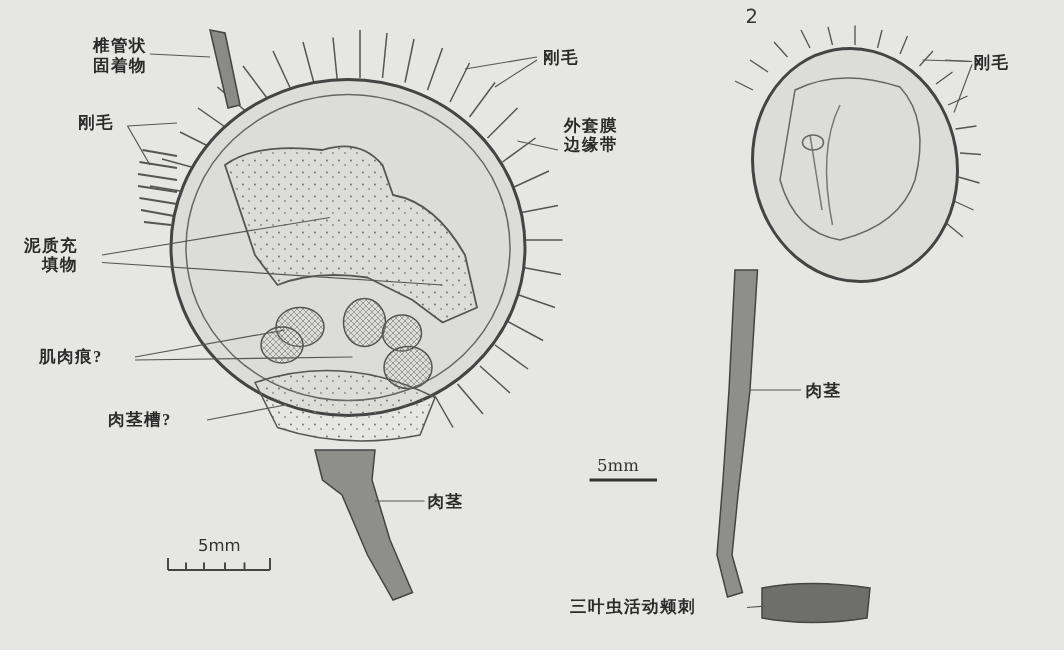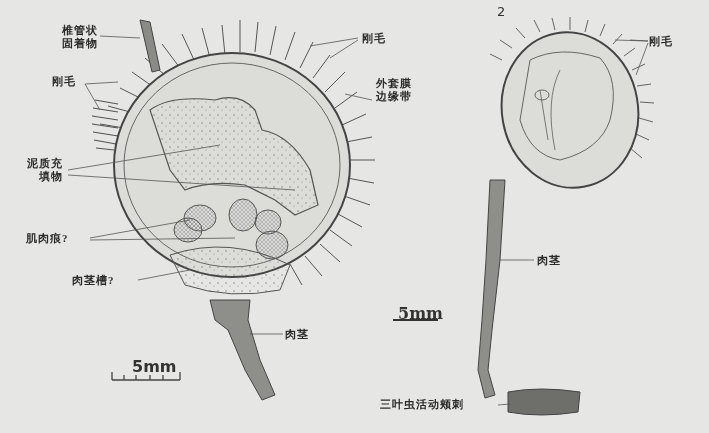--- a/index.html
+++ b/index.html
@@ -2,21 +2,21 @@
 <html><head>
 <meta charset="utf-8">
 <style>
   html, body { margin:0; padding:0; }
   body { width:709px; height:433px; background:#e6e6e4; position:relative; overflow:hidden;
          font-family:"DejaVu Sans", sans-serif; color:#2a2a2a; }
   .figure { position:absolute; left:0; top:0; width:709px; height:433px; }
   .label { position:absolute; font-size:11px; font-weight:bold; line-height:13px; color:#2b2b2b; letter-spacing:1px; white-space:nowrap; }
   .label.stack { white-space:normal; width:40px; text-align:right; }
   .num { position:absolute; font-size:13px; color:#333; }
-  .scale-text { position:absolute; font-size:16px; color:#333;font-weight:bold; }
+  .scale-text { position:absolute; font-size:11px; color:#333; }
 </style>
 </head>
 <body>
 
 <div class="figure">
   <svg width="709" height="433" viewBox="0 0 709 433" xmlns="http://www.w3.org/2000/svg">
     <defs>
       <pattern id="stip" width="8" height="8" patternUnits="userSpaceOnUse">
         <circle cx="2" cy="3" r="0.7" fill="#777"></circle>
         <circle cx="6" cy="6" r="0.6" fill="#888"></circle>
@@ -112,21 +112,21 @@
   <div class="label stack" style="left:58px;top:24px;">
     <div>椎管状</div>
     <div>固着物</div>
   </div>
   <div class="label" style="left:52px;top:75px;">刚毛</div>
   <div class="label" style="left:362px;top:32px;">刚毛</div>
   <div class="label stack" style="left:372px;top:77px;">
     <div>外套膜</div>
     <div>边缘带</div>
   </div>
-  <div class="label stack" style="left:23px;top:157px;">
+  <div class="label stack" style="left:12px;top:157px;">
     <div>泥质充</div>
     <div>填物</div>
   </div>
   <div class="label" style="left:26px;top:232px;font-family:Liberation Serif, serif;">肌肉痕?</div>
   <div class="label" style="left:72px;top:274px;font-family:Liberation Serif, serif;">肉茎槽?</div>
   <div class="label" style="left:285px;top:328px;">肉茎</div>
   <div class="scale-text" style="left:132px;top:357px;">5mm</div>
 
   
   <div class="num" style="left:497px;top:4px;">2</div>

